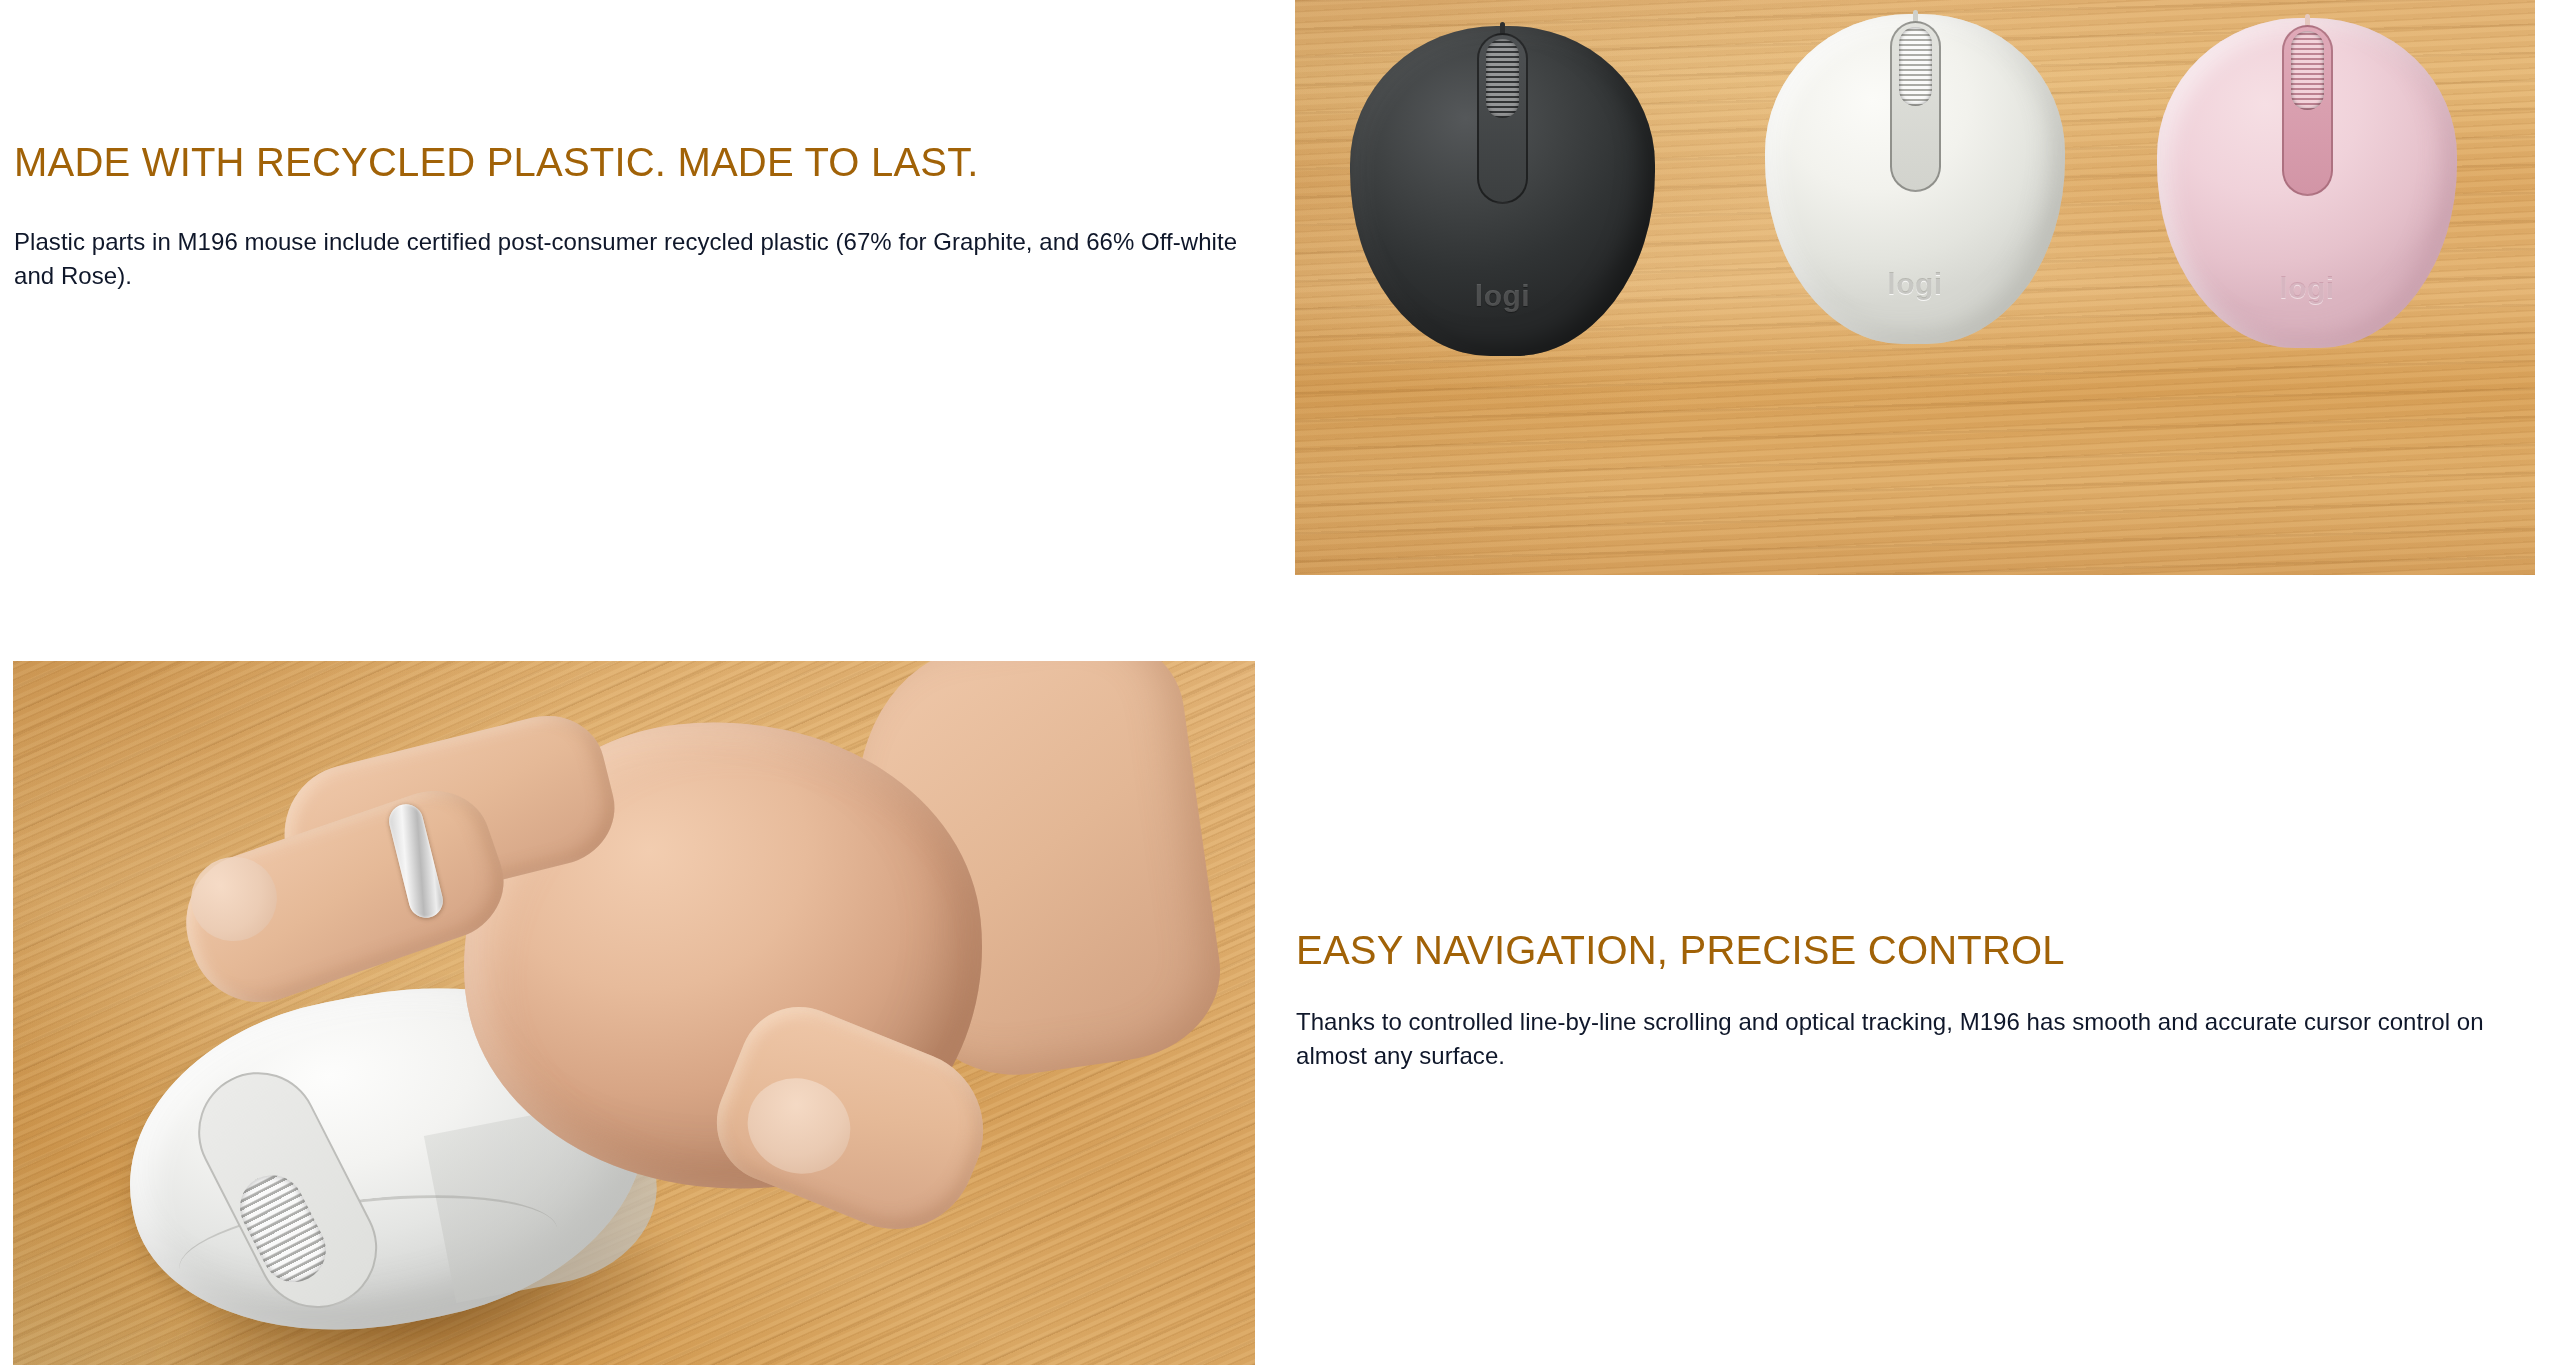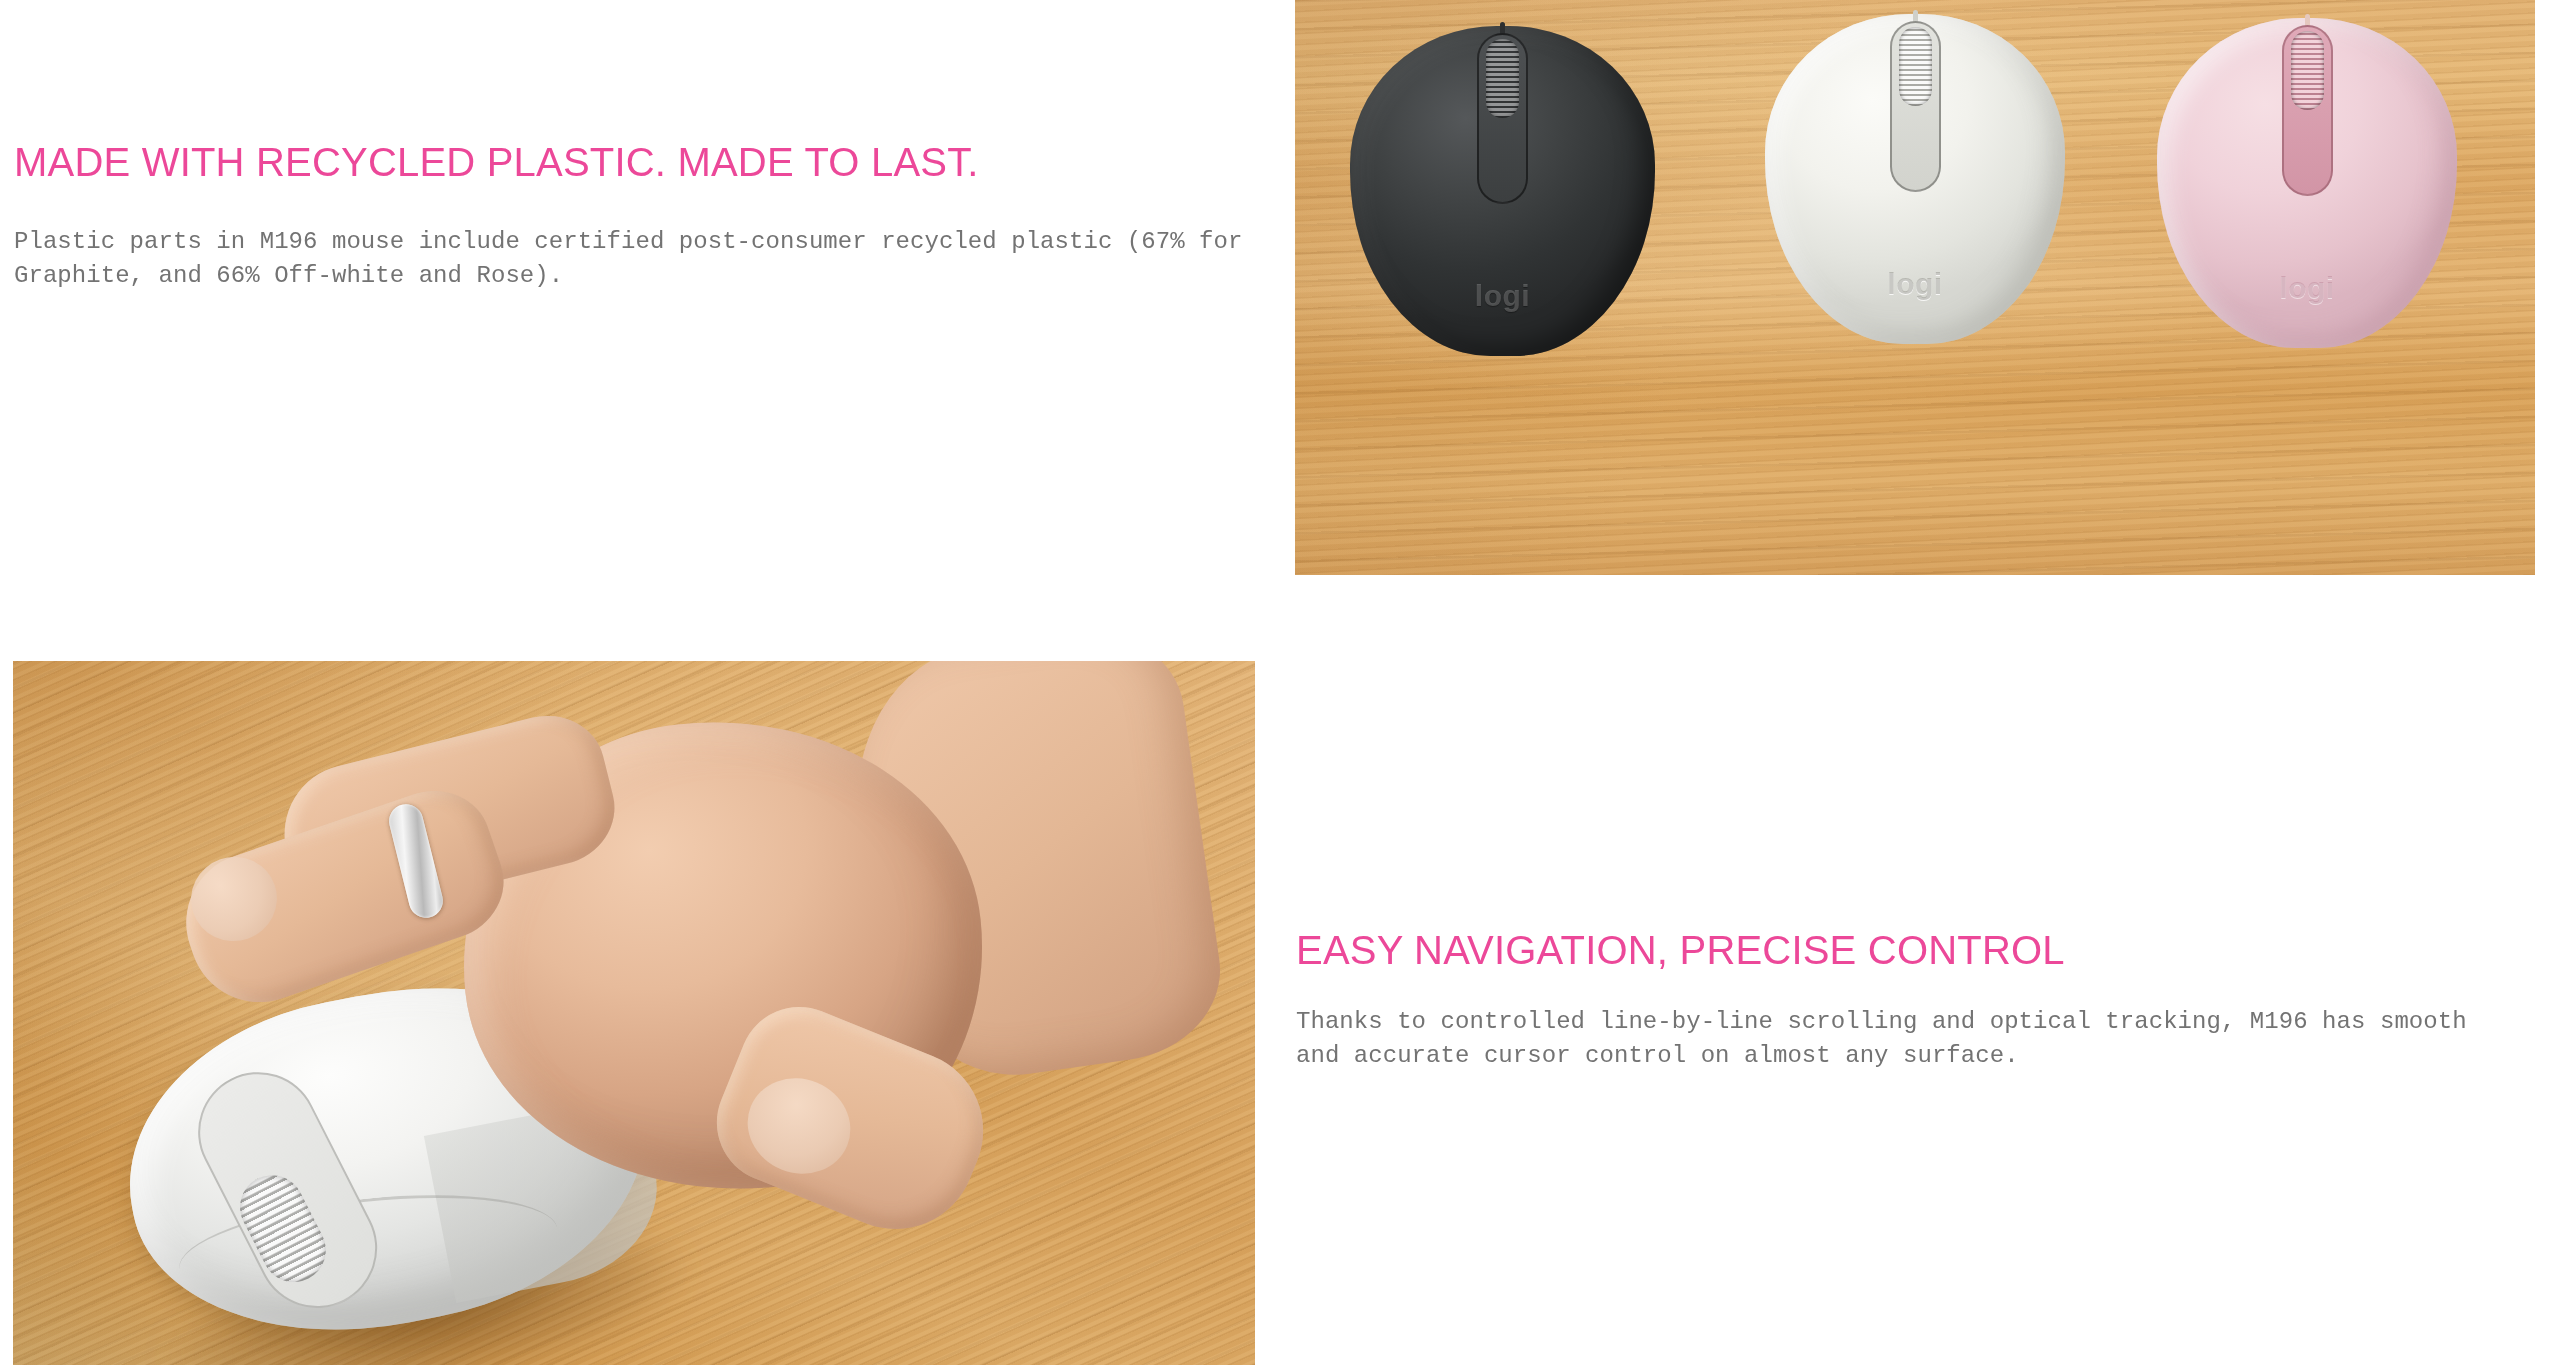--- a/index.html
+++ b/index.html
@@ -20,30 +20,30 @@
   }
 
   
   .text-block { position: absolute; }
 
   .heading {
     font-family: "Liberation Sans", sans-serif;
     font-size: 40px;
     font-weight: 400;
     letter-spacing: 0.2px;
-    color: #ec4899;
+    color: #a16207;
     line-height: 1.12;
     white-space: nowrap;
   }
 
   .body-copy {
-    font-family: Liberation Mono, monospace;
+    font-family: Liberation Sans, sans-serif;
     font-size: 24px;
     font-weight: 400;
-    color: #737373;
+    color: #0f172a;
     line-height: 1.42;
     letter-spacing: 0.05px;
   }
 
   #block-recycled { left: 14px; top: 140px; width: 1245px; }
   #block-recycled .heading { font-size: 40px; }
   #block-recycled .body-copy { margin-top: 40px; width: 1240px; }
 
   #block-navigation { left: 1296px; top: 928px; width: 1210px; }
   #block-navigation .heading { font-size: 40px; }

